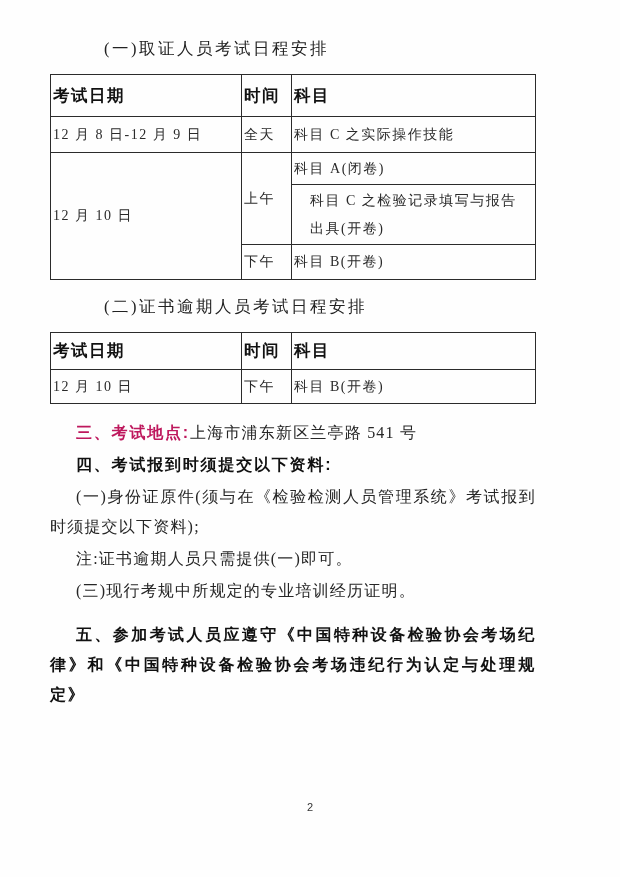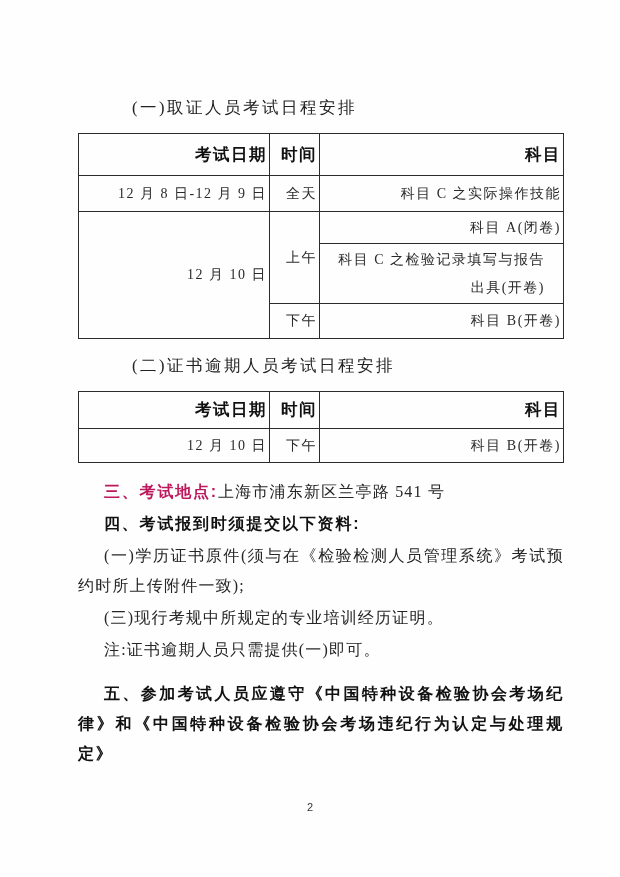--- a/index.html
+++ b/index.html
@@ -11,23 +11,23 @@
   .page{
     position:relative;
     width:620px;height:877px;
     background:#fefefe;
     color:#1c1c1c;
     overflow:hidden;
     box-sizing:border-box;
   }
   .content{
     position:absolute;
-    left:78px;top:0;
+    left:50px;top:0;
     width:486px;
-    padding-top:98px;
+    padding-top:39px;
   }
   
   .sub-heading{
     font-size:16.5px;
     line-height:20px;
     letter-spacing:2.5px;
     text-indent:54px;
     color:#222;
     margin:0 0 15px 0;
     white-space:nowrap;
@@ -37,21 +37,21 @@
   table{
     width:100%;
     border-collapse:collapse;
     table-layout:fixed;
   }
   col.c-date{width:39.4%;}
   col.c-time{width:10.3%;}
   col.c-subj{width:50.3%;}
   th,td{
     border:1px solid #2b2b2b;
-    text-align:right;
+    text-align:left;
     vertical-align:middle;
     padding:0 2px;
     overflow:hidden;
   }
   th{
     font-family:"Liberation Sans",sans-serif;
     font-weight:700;
     font-size:16.5px;
     letter-spacing:1.5px;
     color:#111;
@@ -162,25 +162,25 @@
           <td>下午</td>
           <td>科目 B(开卷)</td>
         </tr>
       </tbody>
     </table>
 
     <p class="para first"><span class="inline-bold">三、考试地点:</span><span>上海市浦东新区兰亭路 541 号</span></p>
 
     <p class="para bold">四、考试报到时须提交以下资料:</p>
 
-    <p class="para">(一)学历证书原件(须与在《检验检测人员管理系统》考试预约时所上传附件一致);</p>
+    <p class="para">(一)身份证原件(须与在《检验检测人员管理系统》考试报到时须提交以下资料);</p>
 
 
+    <p class="para">注:证书逾期人员只需提供(一)即可。</p>
+
     <p class="para">(三)现行考规中所规定的专业培训经历证明。</p>
-
-    <p class="para">注:证书逾期人员只需提供(一)即可。</p>
 
     <p class="para bold last">五、参加考试人员应遵守《中国特种设备检验协会考场纪律》和《中国特种设备检验协会考场违纪行为认定与处理规定》</p>
 
   </div>
 
   <div class="page-number">2</div>
 </div>
 
 </body></html>

